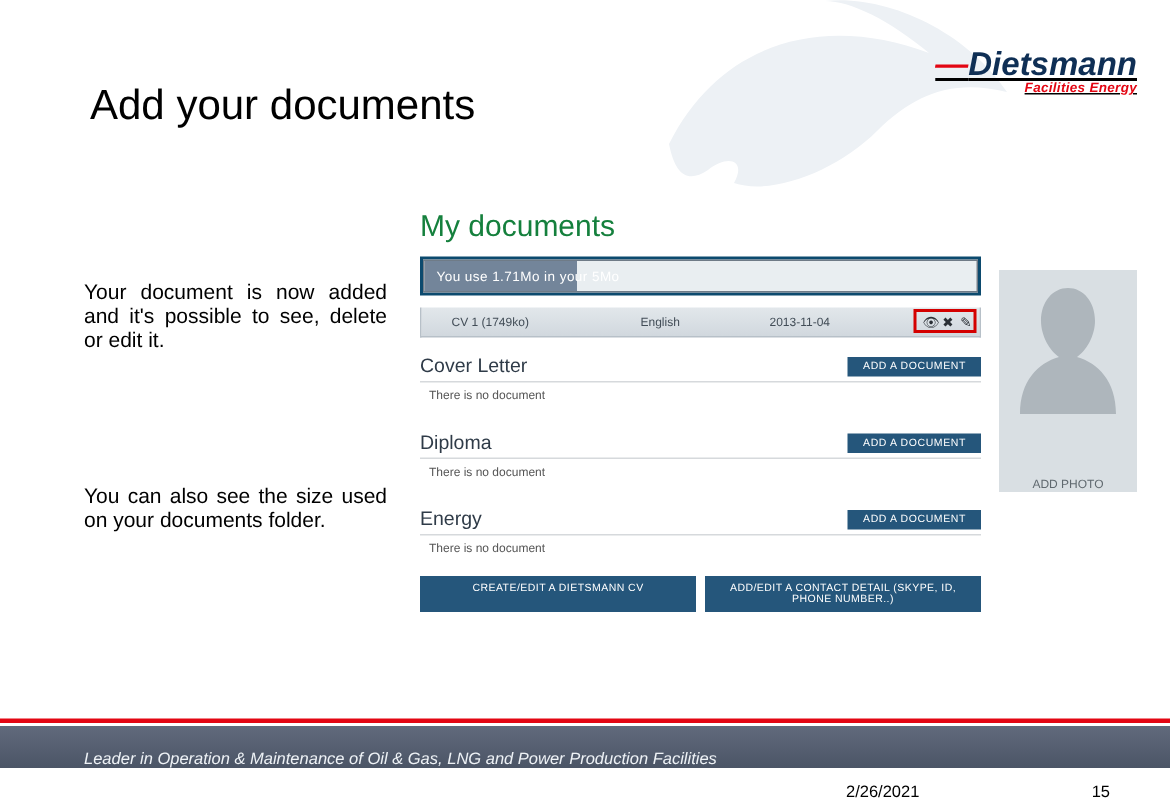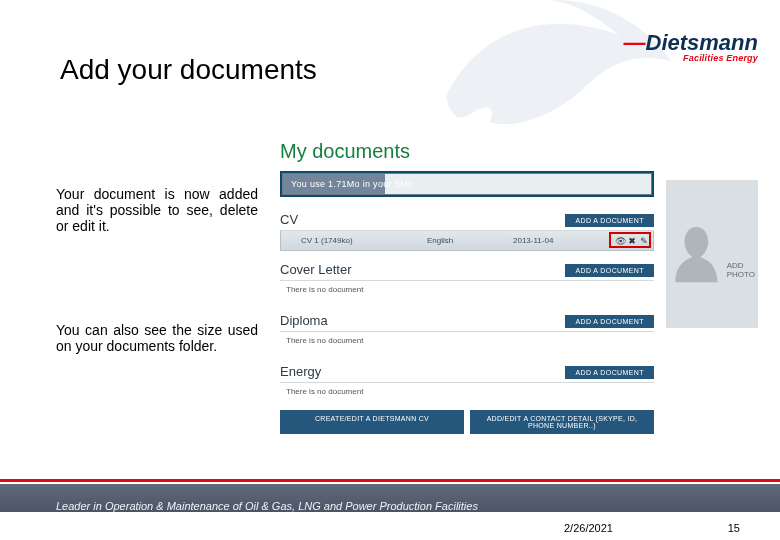--- a/index.html
+++ b/index.html
@@ -5,21 +5,21 @@
   * { box-sizing: border-box; margin: 0; padding: 0; }
   html, body { width: 780px; height: 540px; font-family: Arial, Helvetica, sans-serif; background: #fff; overflow: hidden; }
 
   
   .bird-bg { position: absolute; top: -10px; left: 420px; width: 260px; height: 160px; z-index: 0; }
   .bird-bg svg { width: 100%; height: 100%; }
 
   
   .header { position: absolute; top: 50px; left: 0; right: 0; height: 40px; }
   .title { position: absolute; top: 4px; left: 60px; font-size: 28px; color: #000000; }
-  .logo { position: absolute; top: -18px; right: 22px; text-align: right; line-height: 1; }
+  .logo { position: absolute; top: -18px; right: 22px; text-align: right; line-height: 1; text-decoration: underline; }
   .logo .brand { font-size: 22px; color: #0f2f55; font-style: italic; font-weight: bold; }
   .logo .brand .dash { color: #e30613; }
   .logo .tag { font-size: 9px; color: #e30613; font-style: italic; font-weight: bold; letter-spacing: 0.2px; }
 
   
   .instruction { position: absolute; left: 56px; width: 202px; color: #000; font-size: 14px; text-align: justify; }
   .instr-1 { top: 186px; }
   .instr-2 { top: 322px; }
 
   
@@ -54,21 +54,21 @@
   .red-actions {
     position: absolute; right: 2px; top: 1px; width: 42px; height: 16px; border: 2px solid #d40000; pointer-events: none;
   }
 
   .no-doc { font-size: 8px; color: #555; padding: 4px 6px 8px; }
 
   .bottom-actions { display: flex; gap: 6px; margin-top: 6px; }
   .bottom-actions div { flex: 1; background: #25567b; color: #fff; font-size: 7px; padding: 5px 8px; text-align: center; letter-spacing: .3px; cursor: pointer; }
 
   
-  .avatar { position: absolute; right: 0; top: 40px; width: 92px; height: 148px; background: #d9dfe3; display: flex; flex-direction: row; align-items: center; justify-content: flex-start; }
+  .avatar { position: absolute; right: 0; top: 40px; width: 92px; height: 148px; background: #d9dfe3; display: flex; flex-direction: column; align-items: center; justify-content: flex-start; }
   .avatar svg { width: 92px; height: 106px; display: block; }
   .avatar .cap { font-size: 8px; color: #60696f; padding-top: 32px; }
 
   
   .docs-left { width: 374px; }
 
   
   .footer { position: absolute; left: 0; right: 0; bottom: 28px; height: 28px;
     background: linear-gradient(#616a7c,#4b5566);
     color: #eef2f6; font-size: 11px; font-style: italic;
@@ -104,24 +104,20 @@
   <div style="display:flex; gap:8px;">
     <div class="docs-left">
 
       <div class="usage-wrap redbox">
         <div class="usage-bar">
           <span>You use 1.71Mo in your 5Mo</span>
         </div>
       </div>
 
       <div class="doc-section">
-        <div class="sec-head">
-          <h3>CV</h3>
-          <div class="add-doc">ADD A DOCUMENT</div>
-        </div>
         <div class="doc-row">
           <div class="doc-name">CV 1 (1749ko)</div>
           <div class="doc-lang">English</div>
           <div class="doc-date">2013-11-04</div>
           <div class="doc-actions">
             <span>👁</span>
             <span>✖</span>
             <span>✎</span>
           </div>
           <div class="red-actions"></div>

